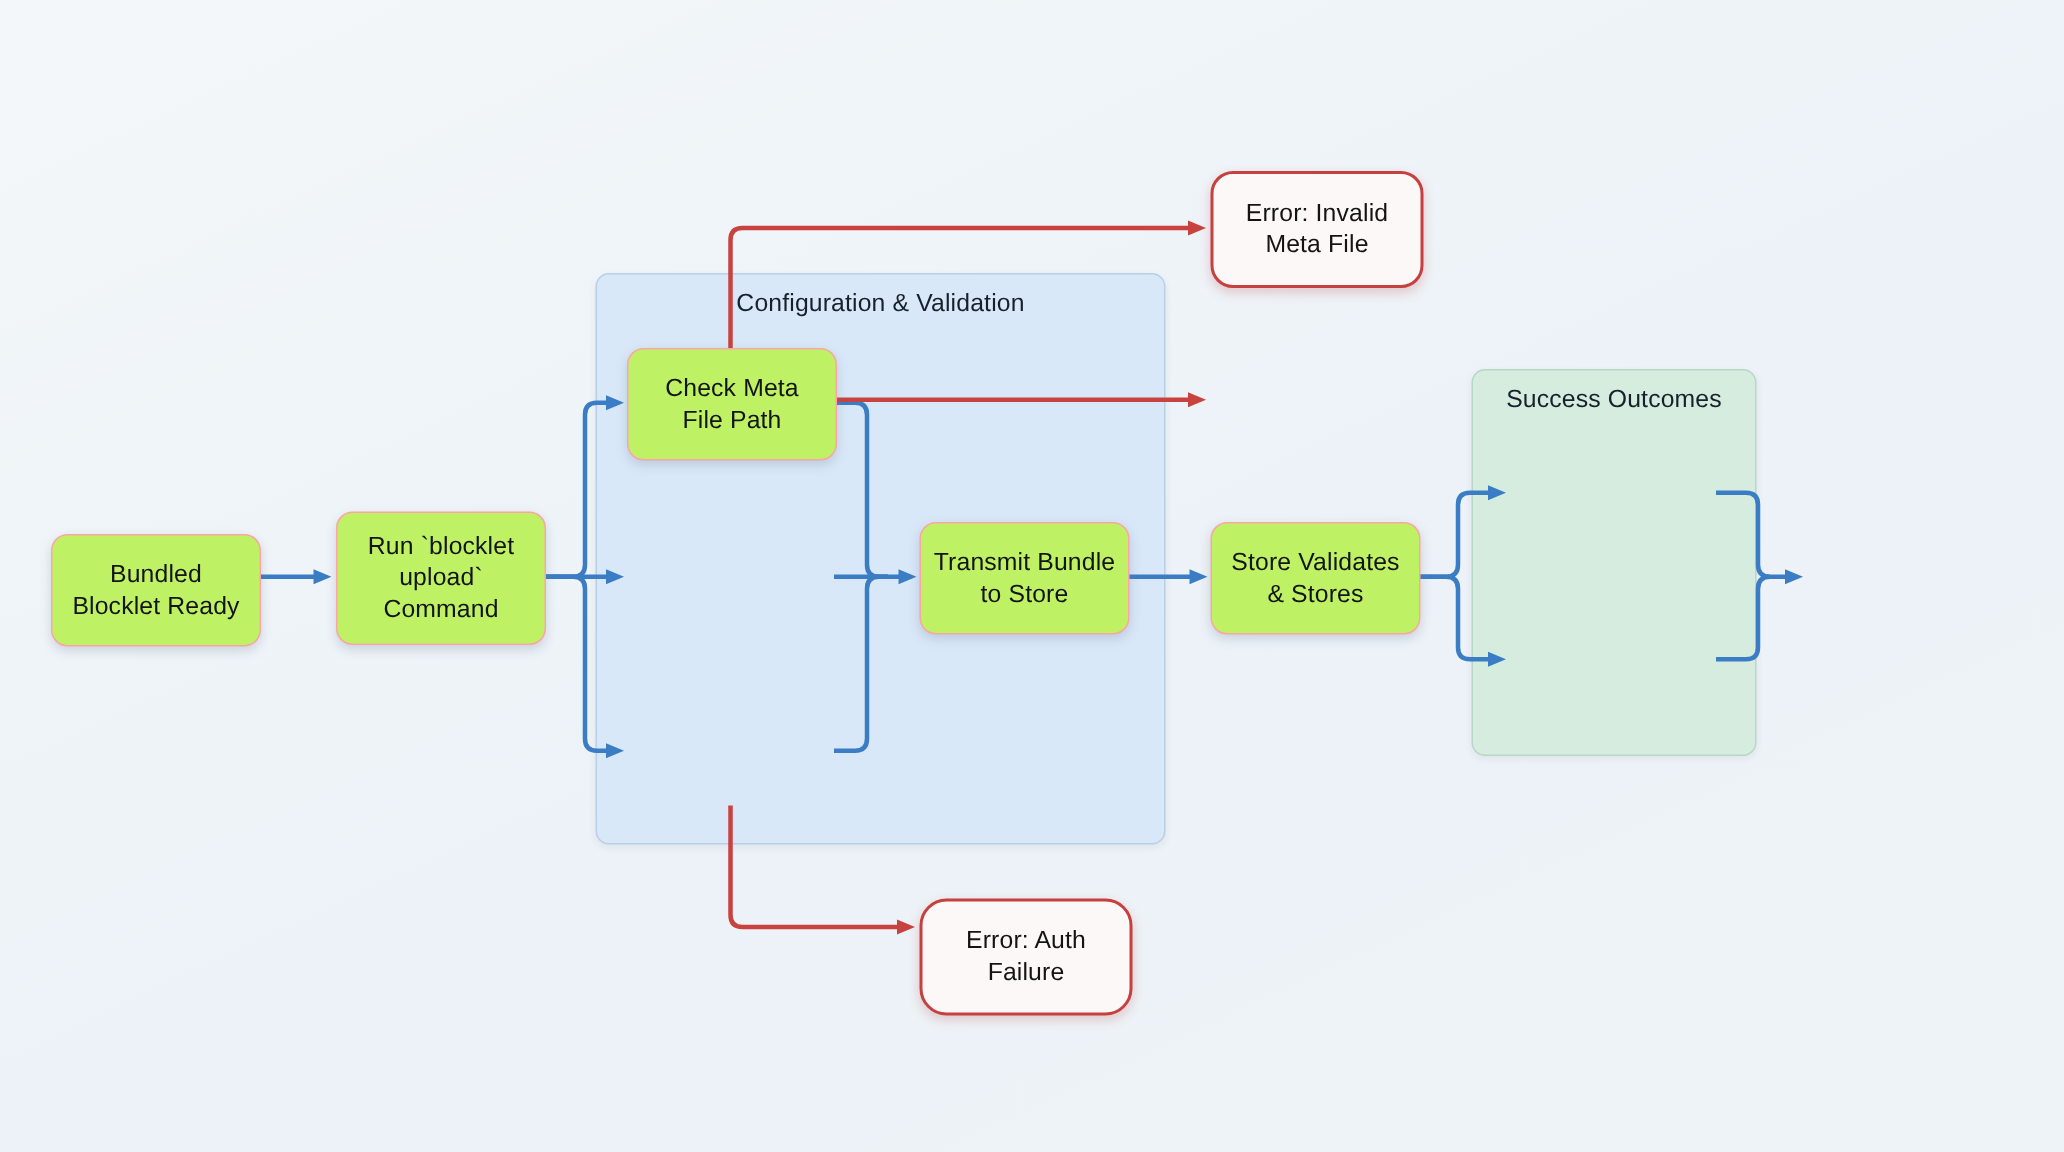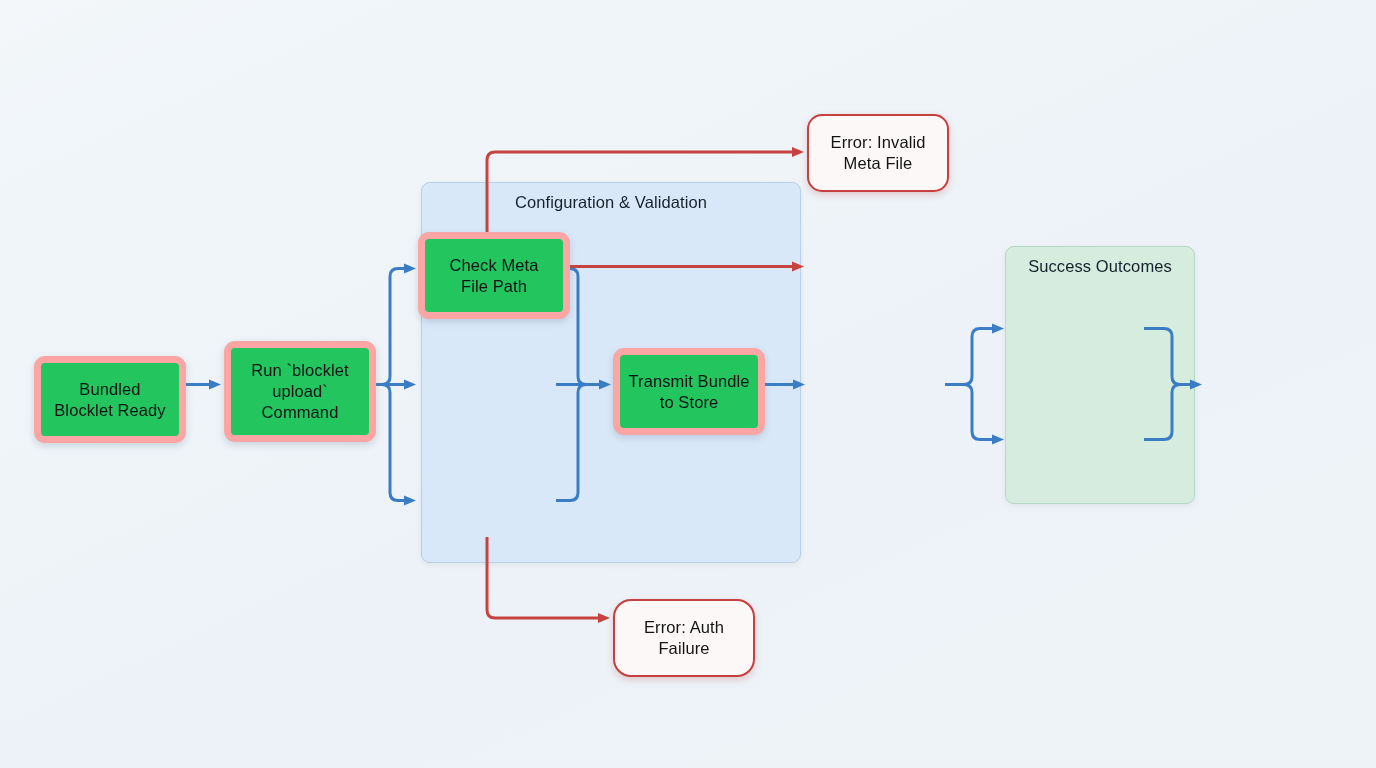--- a/index.html
+++ b/index.html
@@ -4,40 +4,40 @@
 <style>
   html,body{margin:0;padding:0;}
   body{
     width:1376px;height:768px;overflow:hidden;
     font-family:"Liberation Sans","DejaVu Sans",sans-serif;
     background:linear-gradient(155deg,#f3f7fa 0%,#ecf2f7 55%,#eef3f7 100%);
   }
   .canvas{position:relative;width:1376px;height:768px;}
 
   
-  .container{position:absolute;border-radius:9px;box-shadow:0 2px 5px rgba(120,140,160,.12);margin-left:24px;}
+  .container{position:absolute;border-radius:9px;box-shadow:0 2px 5px rgba(120,140,160,.12);}
   .container .clabel{
     position:absolute;top:10px;left:0;right:0;text-align:center;
     font-size:16.5px;color:#17212b;letter-spacing:.1px;
   }
   #c-config{left:397px;top:182px;width:378px;height:379px;
     background:#d9e8f8;border:1px solid #b9cfe6;}
   #c-success{left:981px;top:246px;width:188px;height:256px;
     background:#d6ecdf;border:1px solid #b6d8c4;}
 
   
   svg.edges{position:absolute;left:0;top:0;z-index:2;}
   .e-blue{stroke:#3a7dc4;stroke-width:3;fill:none;}
   .e-red{stroke:#c8423f;stroke-width:3;fill:none;}
 
   
   .node{
     position:absolute;z-index:3;display:flex;align-items:center;justify-content:center;
     text-align:center;white-space:pre-line;
-    background:#22c55e;border:7px solid #fca5a5;border-radius:11px;
+    background:#bef264;border:1px solid #fca5a5;border-radius:11px;
     box-shadow:0 3px 7px rgba(110,130,155,.28);
     font-size:16.5px;line-height:21px;color:#141414;letter-spacing:.1px;
   }
   .node.error{
     border:2px solid #c5403e;border-radius:15px;background:#fcf8f8;
     box-shadow:0 3px 7px rgba(190,90,90,.28);
   }
   #n-bundled{left:34px;top:356px;width:138px;height:73px;}
   #n-run{left:224px;top:341px;width:138px;height:87px;}
   #n-check-meta{left:418px;top:232px;width:138px;height:73px;}
@@ -94,19 +94,21 @@
 
   <div class="node" id="n-bundled">Bundled
 Blocklet Ready</div>
   <div class="node" id="n-run">Run `blocklet
 upload`
 Command</div>
   <div class="node" id="n-check-meta">Check Meta
 File Path</div>
   <div class="node" id="n-transmit">Transmit Bundle
 to Store</div>
+  <div class="node" id="n-store-validates">Store Validates
+&amp; Stores</div>
 
   <div class="node error" id="n-err-meta">Error: Invalid
 Meta File</div>
   <div class="node error" id="n-err-auth">Error: Auth
 Failure</div>
 
 </div>
 
 </body></html>

